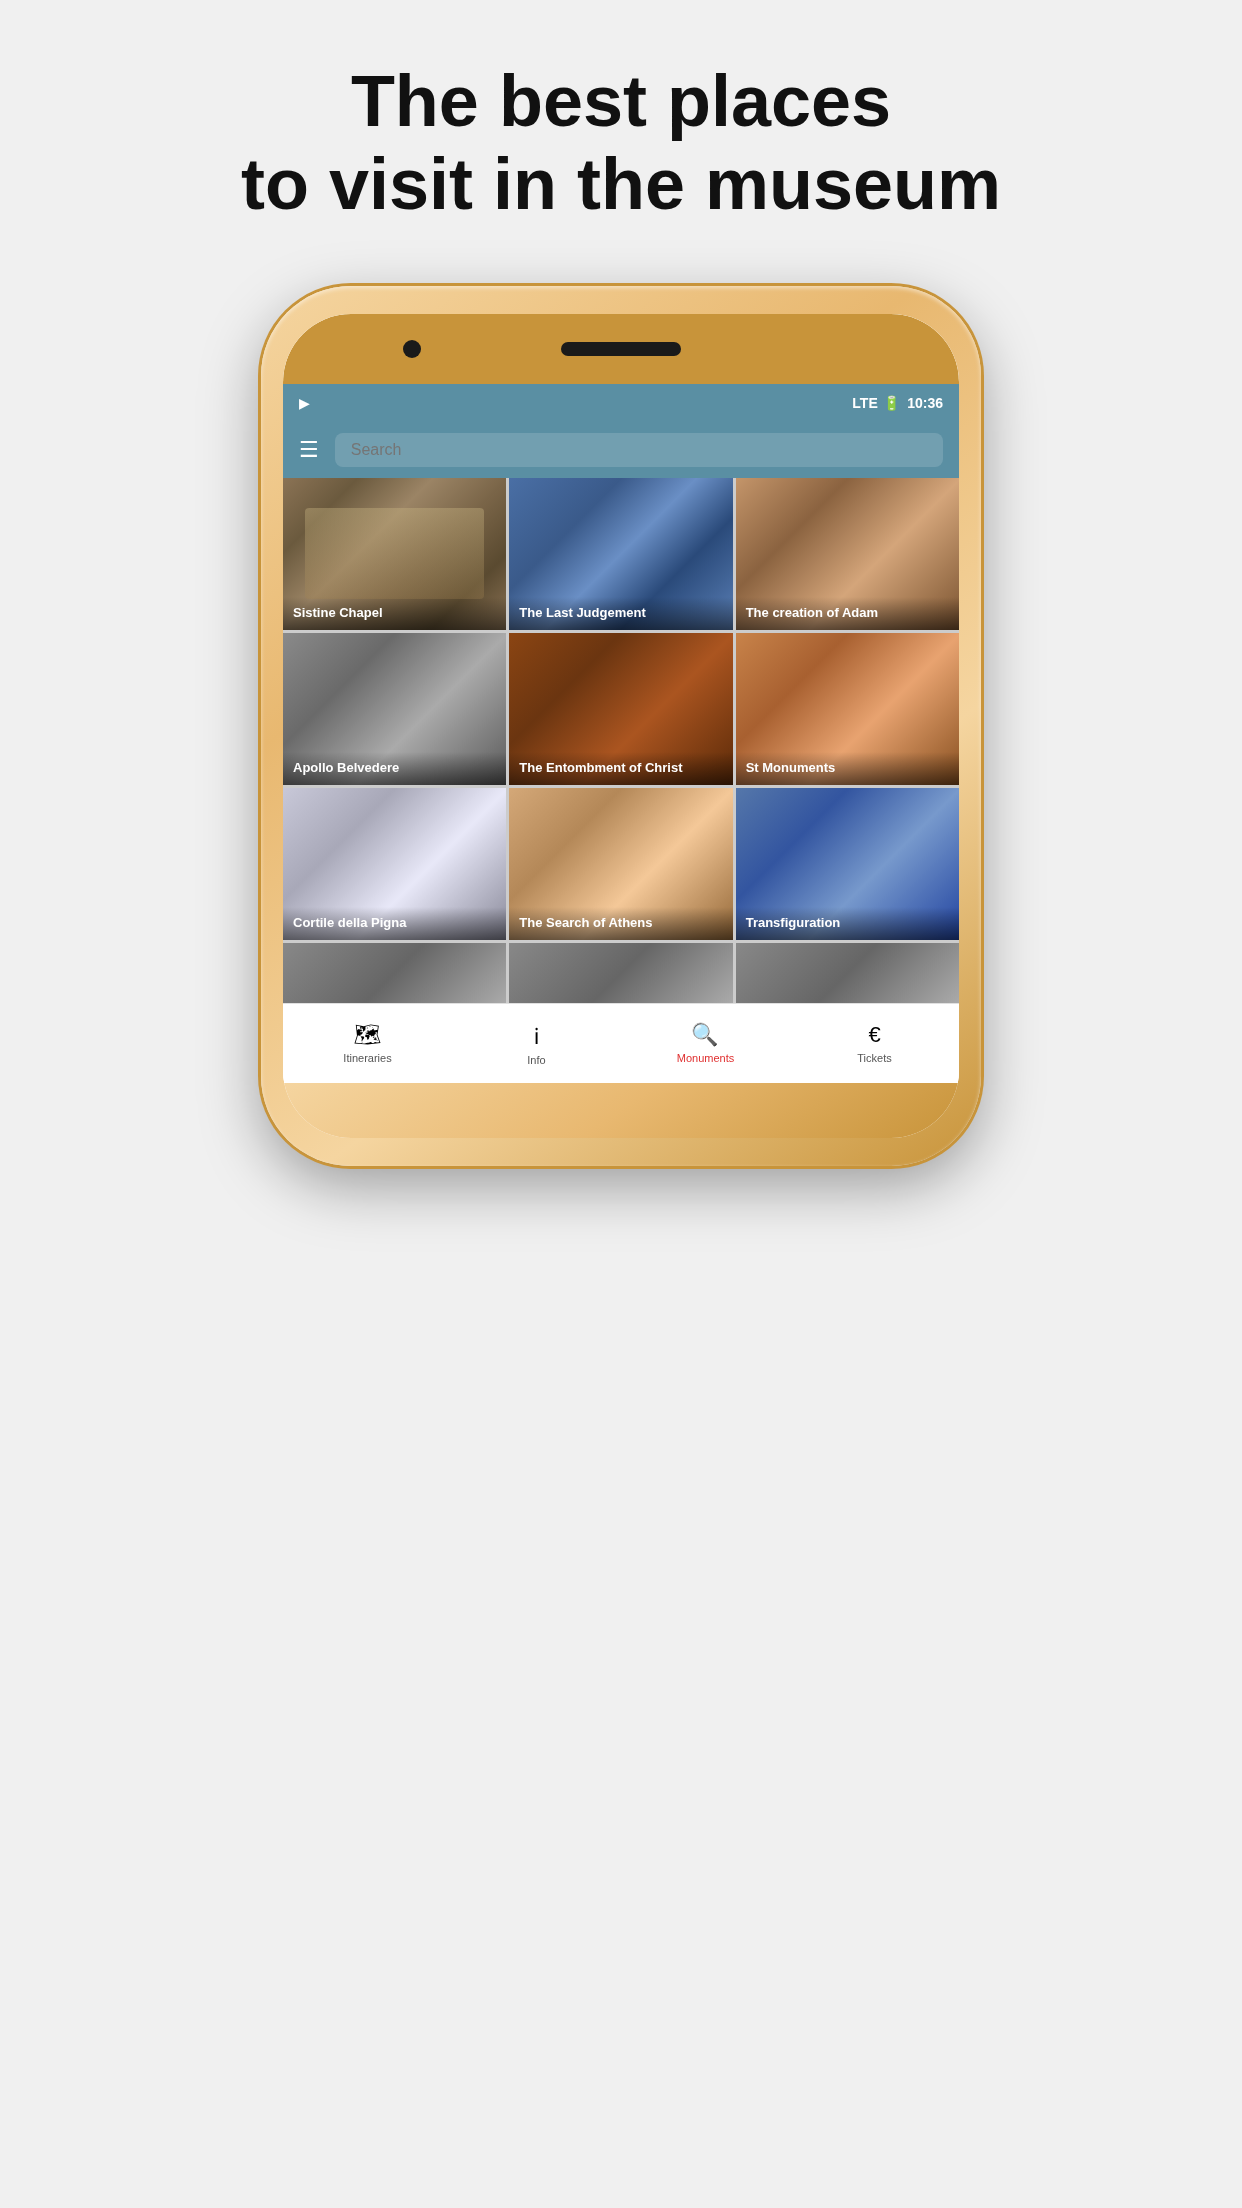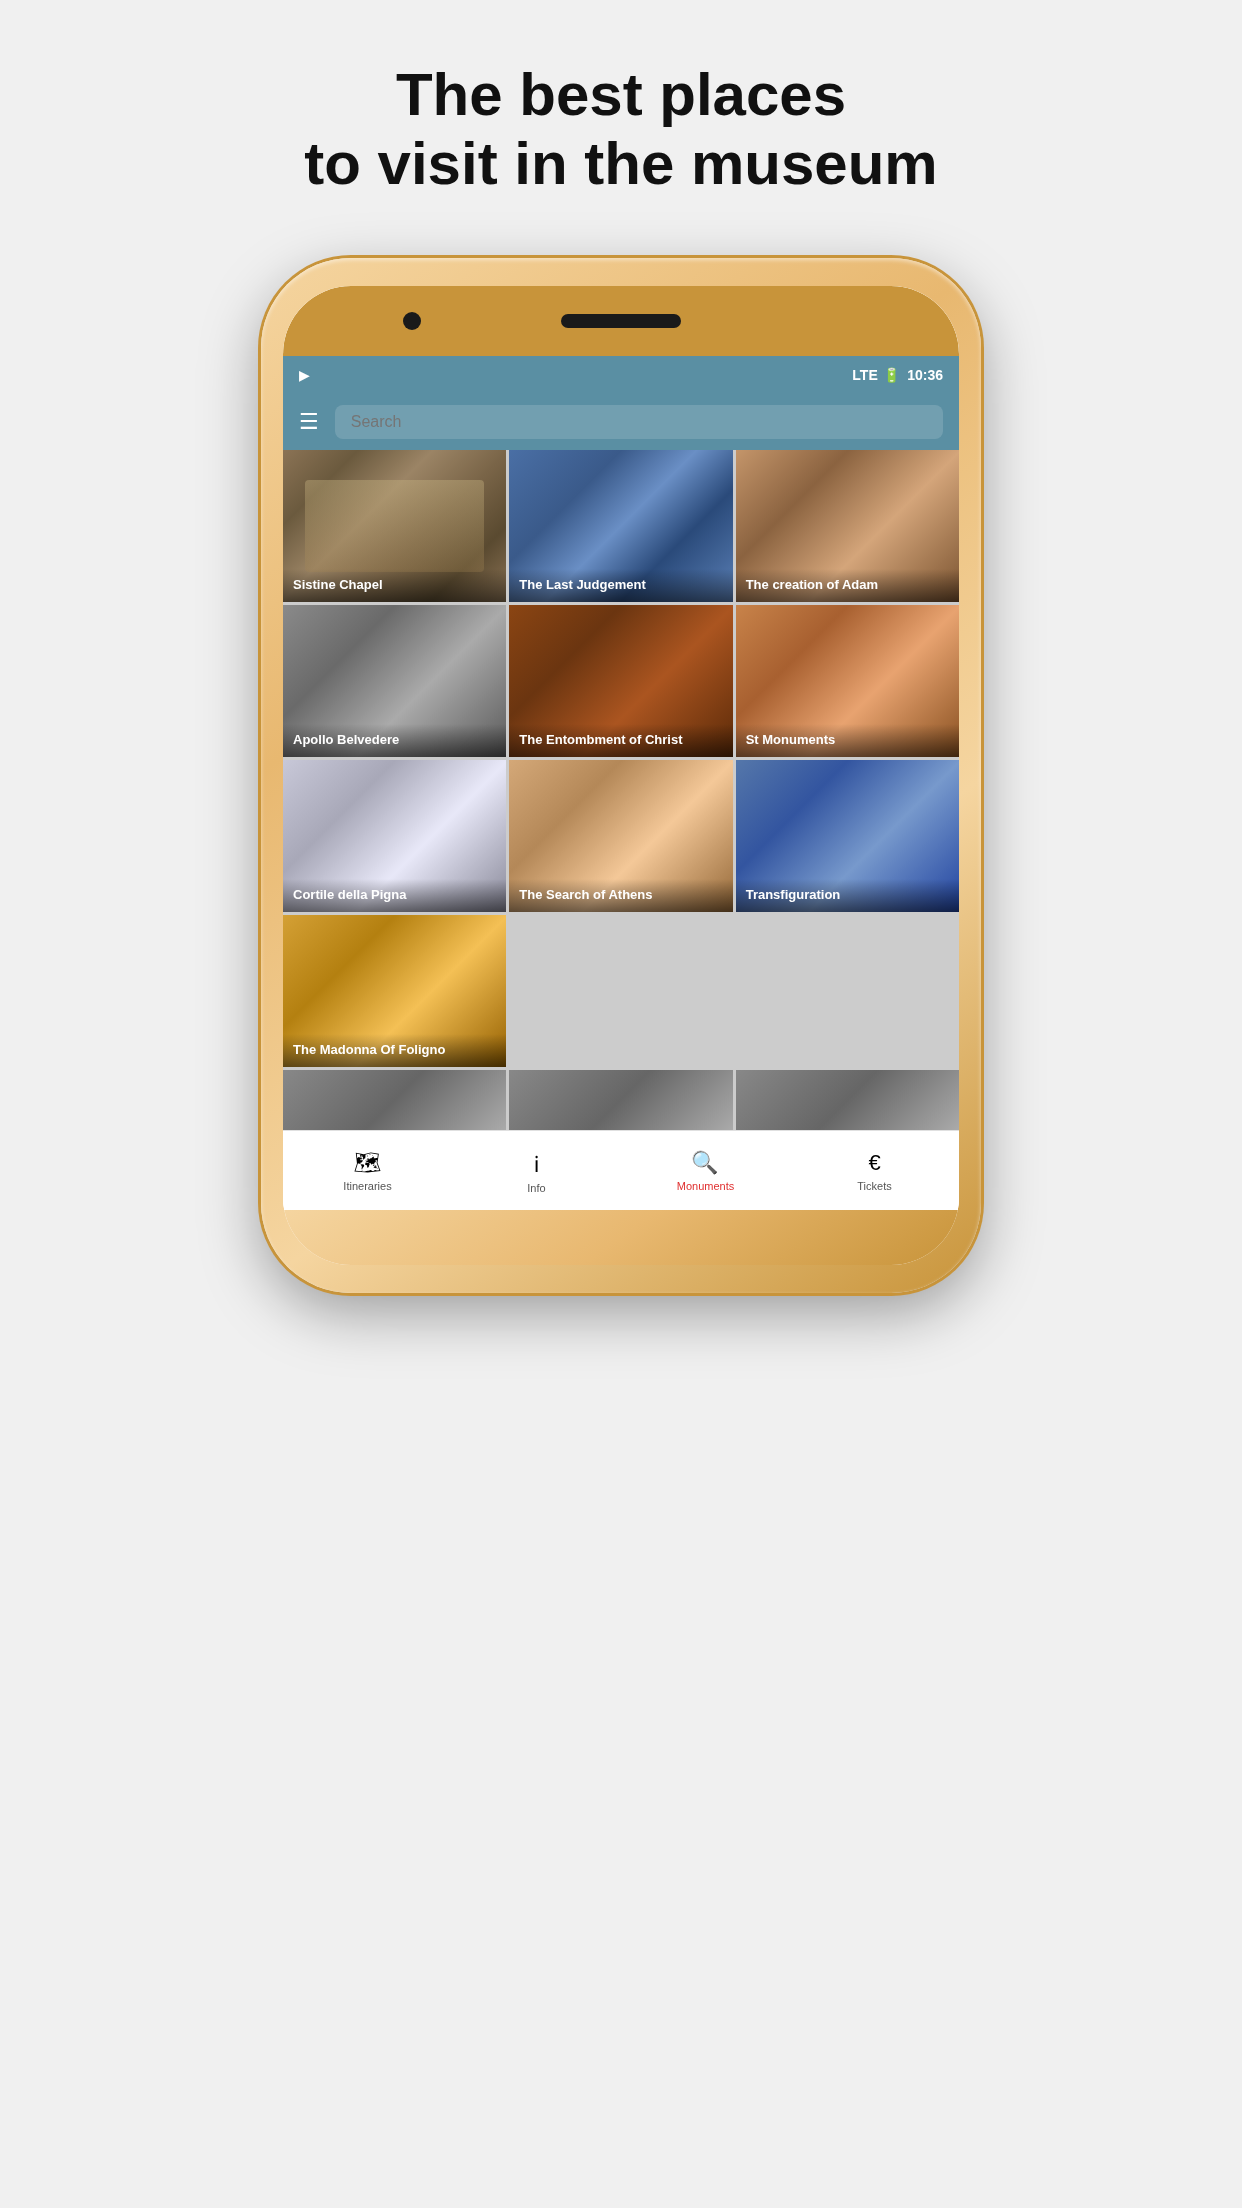--- a/index.html
+++ b/index.html
@@ -12,21 +12,21 @@
       flex-direction: column;
       align-items: center;
       min-height: 2208px;
       width: 1242px;
       overflow-x: hidden;
     }
 
     .hero-text {
       text-align: center;
       padding: 60px 40px 40px;
-      font-size: 60px;
+      font-size: 72px;
       font-weight: 900;
       line-height: 1.15;
       color: #111;
       width: 100%;
     }
 
     .phone-wrapper {
       position: relative;
       width: 720px;
       margin: 20px auto 0;
@@ -323,23 +323,20 @@
             </div>
             <div class="grid-item art-cortile">
               <div class="grid-item-overlay">Cortile della Pigna</div>
             </div>
             <div class="grid-item art-school">
               <div class="grid-item-overlay">The Search of Athens</div>
             </div>
             <div class="grid-item art-transfiguration">
               <div class="grid-item-overlay">Transfiguration</div>
             </div>
-            <div class="grid-item art-madonna">
-              <div class="grid-item-overlay">The Madonna Of Foligno</div>
-            </div>
             <div style="grid-column: 1 / -1; display: flex; gap: 3px; height: 60px; overflow: hidden;">
               <div class="grid-item art-bottom" style="flex: 1 1 0%; height: 60px;"></div>
               <div class="grid-item art-bottom" style="flex: 1 1 0%; height: 60px;"></div>
               <div class="grid-item art-bottom" style="flex: 1 1 0%; height: 60px;"></div>
             </div>
           </div>
 
         <div class="tab-bar" id="tab-bar">
         <div class="tab-item">
               <span class="tab-icon">🗺</span>

